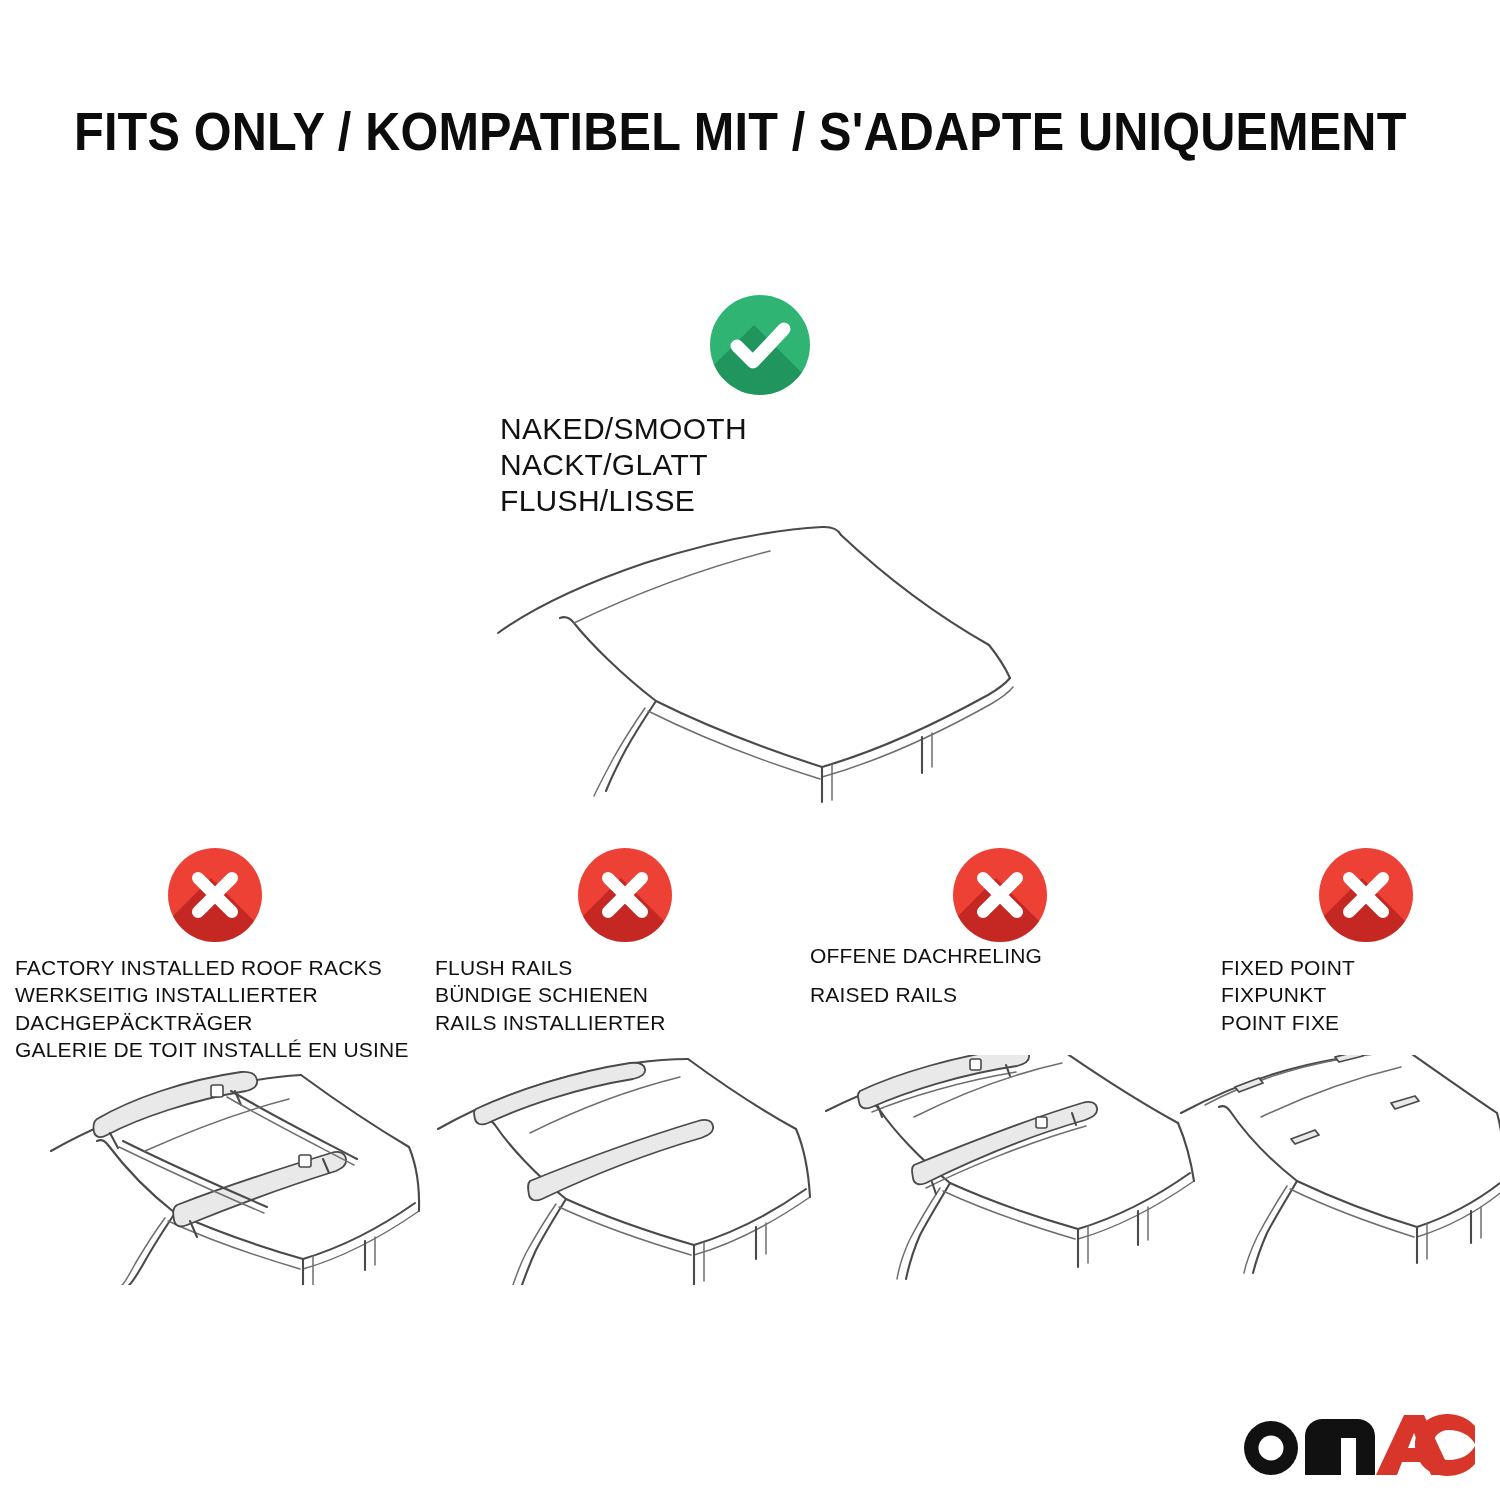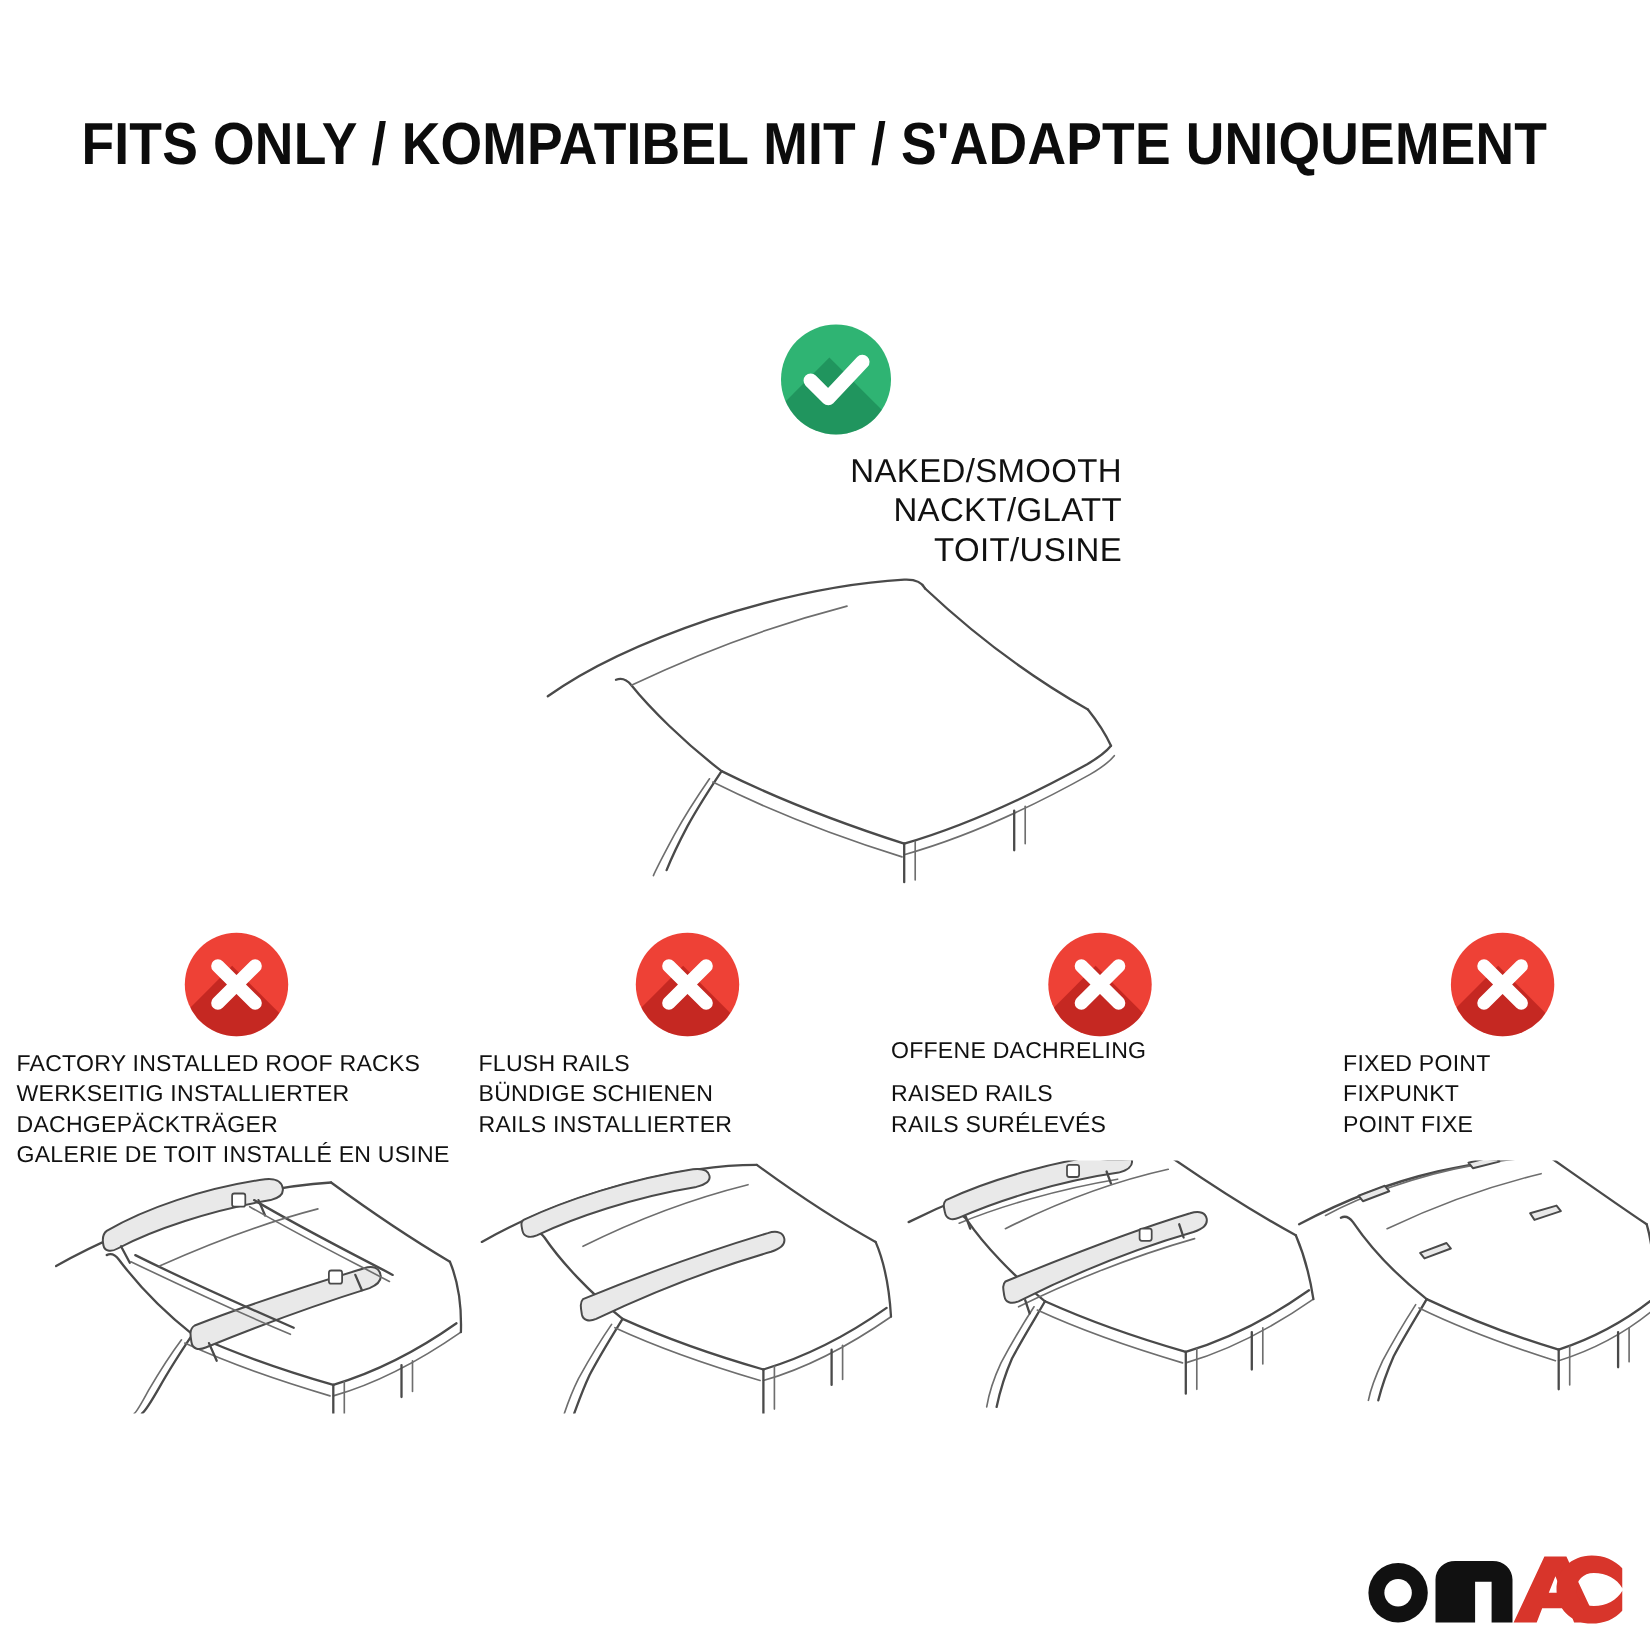--- a/index.html
+++ b/index.html
@@ -38,21 +38,21 @@
     transform-origin: center center;
     white-space: nowrap;
   }
 
   
   .ok-block {
     position: absolute;
     left: 500px;
     top: 295px;
     width: 520px;
-    text-align: right;
+    text-align: left;
   }
   .badge {
     width: 100px;
     height: 100px;
     border-radius: 50%;
     position: relative;
     margin: 0 auto;
     overflow: hidden;
   }
   .badge.green { background: #2FB473; }
@@ -170,21 +170,21 @@
 
 <div class="ok-block">
   <div class="badge green">
     <div class="shadow"></div>
     <svg viewBox="0 0 100 100" aria-hidden="true">
       <path d="M27 51 L43 67 L74 34" fill="none" stroke="#ffffff" stroke-width="13" stroke-linecap="round" stroke-linejoin="round"></path>
     </svg>
   </div>
   <div class="cap">NAKED/SMOOTH</div>
   <div class="cap" style="margin-top:0">NACKT/GLATT</div>
-  <div class="cap" style="margin-top:0">TOIT/USINE</div>
+  <div class="cap" style="margin-top:0">FLUSH/LISSE</div>
 </div>
 
 <div class="ok-art">
   <svg class="line-art" viewBox="0 0 580 290" preserveAspectRatio="xMidYMid meet" aria-hidden="true">
 
     <path d="M28 118 C60 95 110 70 175 48 C240 27 300 15 352 12 C362 11.5 368 14 371 20"></path>
 
     <path d="M371 20 C405 52 452 92 519 130"></path>
 
     <path d="M90 103 C95 101 100 103 104 108 C120 128 152 160 186 186"></path>
@@ -304,21 +304,20 @@
 
 <div class="col" id="col-2">
   <div class="badge red">
     <div class="shadow"></div>
     <svg viewBox="0 0 100 100" aria-hidden="true">
       <path d="M32 32 L68 68 M68 32 L32 68" fill="none" stroke="#ffffff" stroke-width="13" stroke-linecap="round" stroke-linejoin="round"></path>
     </svg>
   </div>
   <div class="col-cap" style="margin-top:0">OFFENE DACHRELING</div>
   <div class="col-cap">RAISED RAILS</div>
-  <div class="col-cap" style="margin-top:0">RAILS SURÉLEVÉS</div>
 </div>
 
 <div class="col-art" id="art-2">
   <svg class="line-art" viewBox="0 0 390 230" preserveAspectRatio="xMidYMid meet" aria-hidden="true">
     <path d="M6 56 C38 40 84 20 140 8 C180 0 216 -3 246 -2"></path>
     <path d="M246 -2 C278 20 314 44 358 68"></path>
     <path d="M48 50 C52 48 56 50 59 54 C74 76 100 104 130 128"></path>
     <path d="M130 128 C122 142 110 161 100 180 C93 196 89 210 86 224"></path>
     <path d="M130 128 C170 146 216 162 258 174"></path>
     <path class="thin" d="M123 136 C164 155 211 171 255 184"></path>

